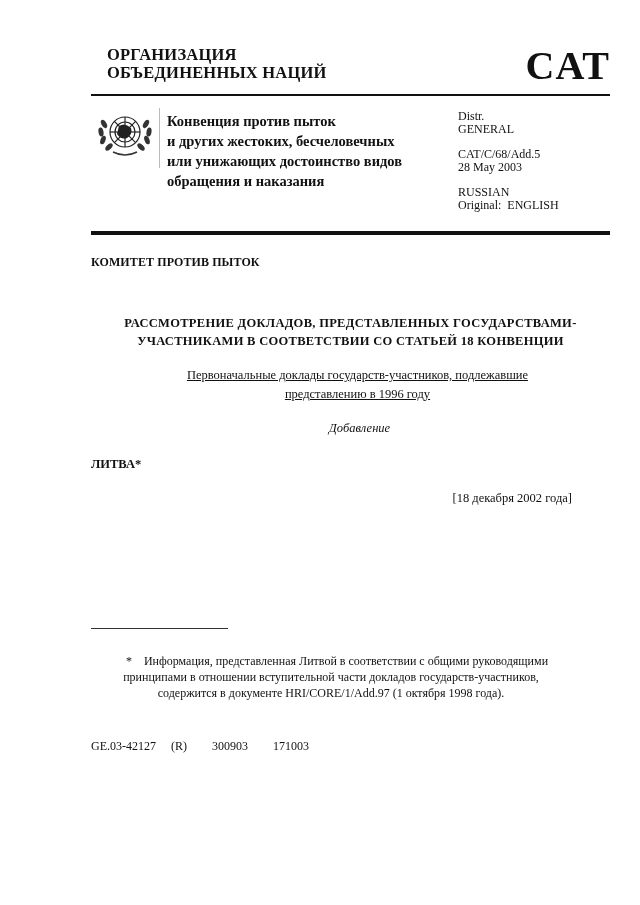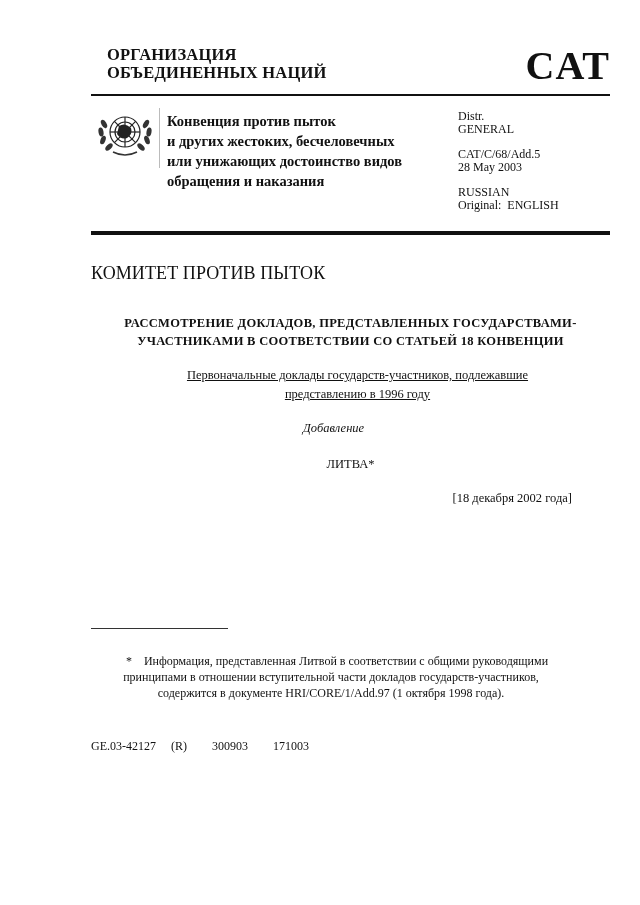--- a/index.html
+++ b/index.html
@@ -20,31 +20,31 @@
   .rule-top { left: 91px; top: 94px; width: 519px; height: 2px; background: #111; }
   .emblem { left: 95px; top: 106px; width: 60px; height: 56px; }
   .vsep { left: 159px; top: 108px; width: 1px; height: 60px; background: #bbb; }
   .conv {
     left: 167px; top: 111px; font-weight: bold; font-size: 14.5px; line-height: 20px;
   }
   .distr { left: 458px; top: 110px; font-size: 12px; line-height: 13px; }
   .distr div { white-space: pre; }
   .gap { height: 12px; }
   .rule-bot { left: 91px; top: 231px; width: 519px; height: 4px; background: #111; }
-  .committee { left: 91px; top: 263px; font-size: 18px; letter-spacing: 0.1px; }
+  .committee { left: 91px; top: 255px; font-size: 12px; letter-spacing: 0.1px; font-weight: bold; }
   .title {
     left: 91px; width: 519px; top: 314px; text-align: center; font-weight: bold;
     font-size: 12.5px; line-height: 18px; letter-spacing: 0.3px;
   }
   .subtitle {
     left: 98px; width: 519px; top: 366px; text-align: center; font-size: 12.5px;
     line-height: 19px; text-decoration: underline;
   }
-  .addendum { left: 74px; width: 519px; top: 421px; text-align: center; font-style: italic; font-size: 12.5px; }
-  .country { left: 91px; width: 519px; top: 457px; text-align: center; font-weight: normal; font-size: 12.5px; }
+  .addendum { left: 100px; width: 519px; top: 421px; text-align: center; font-style: italic; font-size: 12.5px; }
+  .country { left: 91px; width: 519px; top: 457px; text-align: left; font-weight: bold; font-size: 12.5px; }
   .date { right: 68px; top: 491px; font-size: 12.5px; }
   .fn-rule { left: 91px; top: 628px; width: 137px; height: 1px; background: #333; }
   .footnote { left: 91px; top: 653px; width: 480px; font-size: 12px; line-height: 16px; text-align: center; }
   .fn-mark { display: inline-block; width: 30px; }
   .footer { left: 91px; top: 739px; font-size: 12px; word-spacing: 2px; white-space: pre; }
 </style>
 </head>
 <body>
 
 <div class="abs org">

